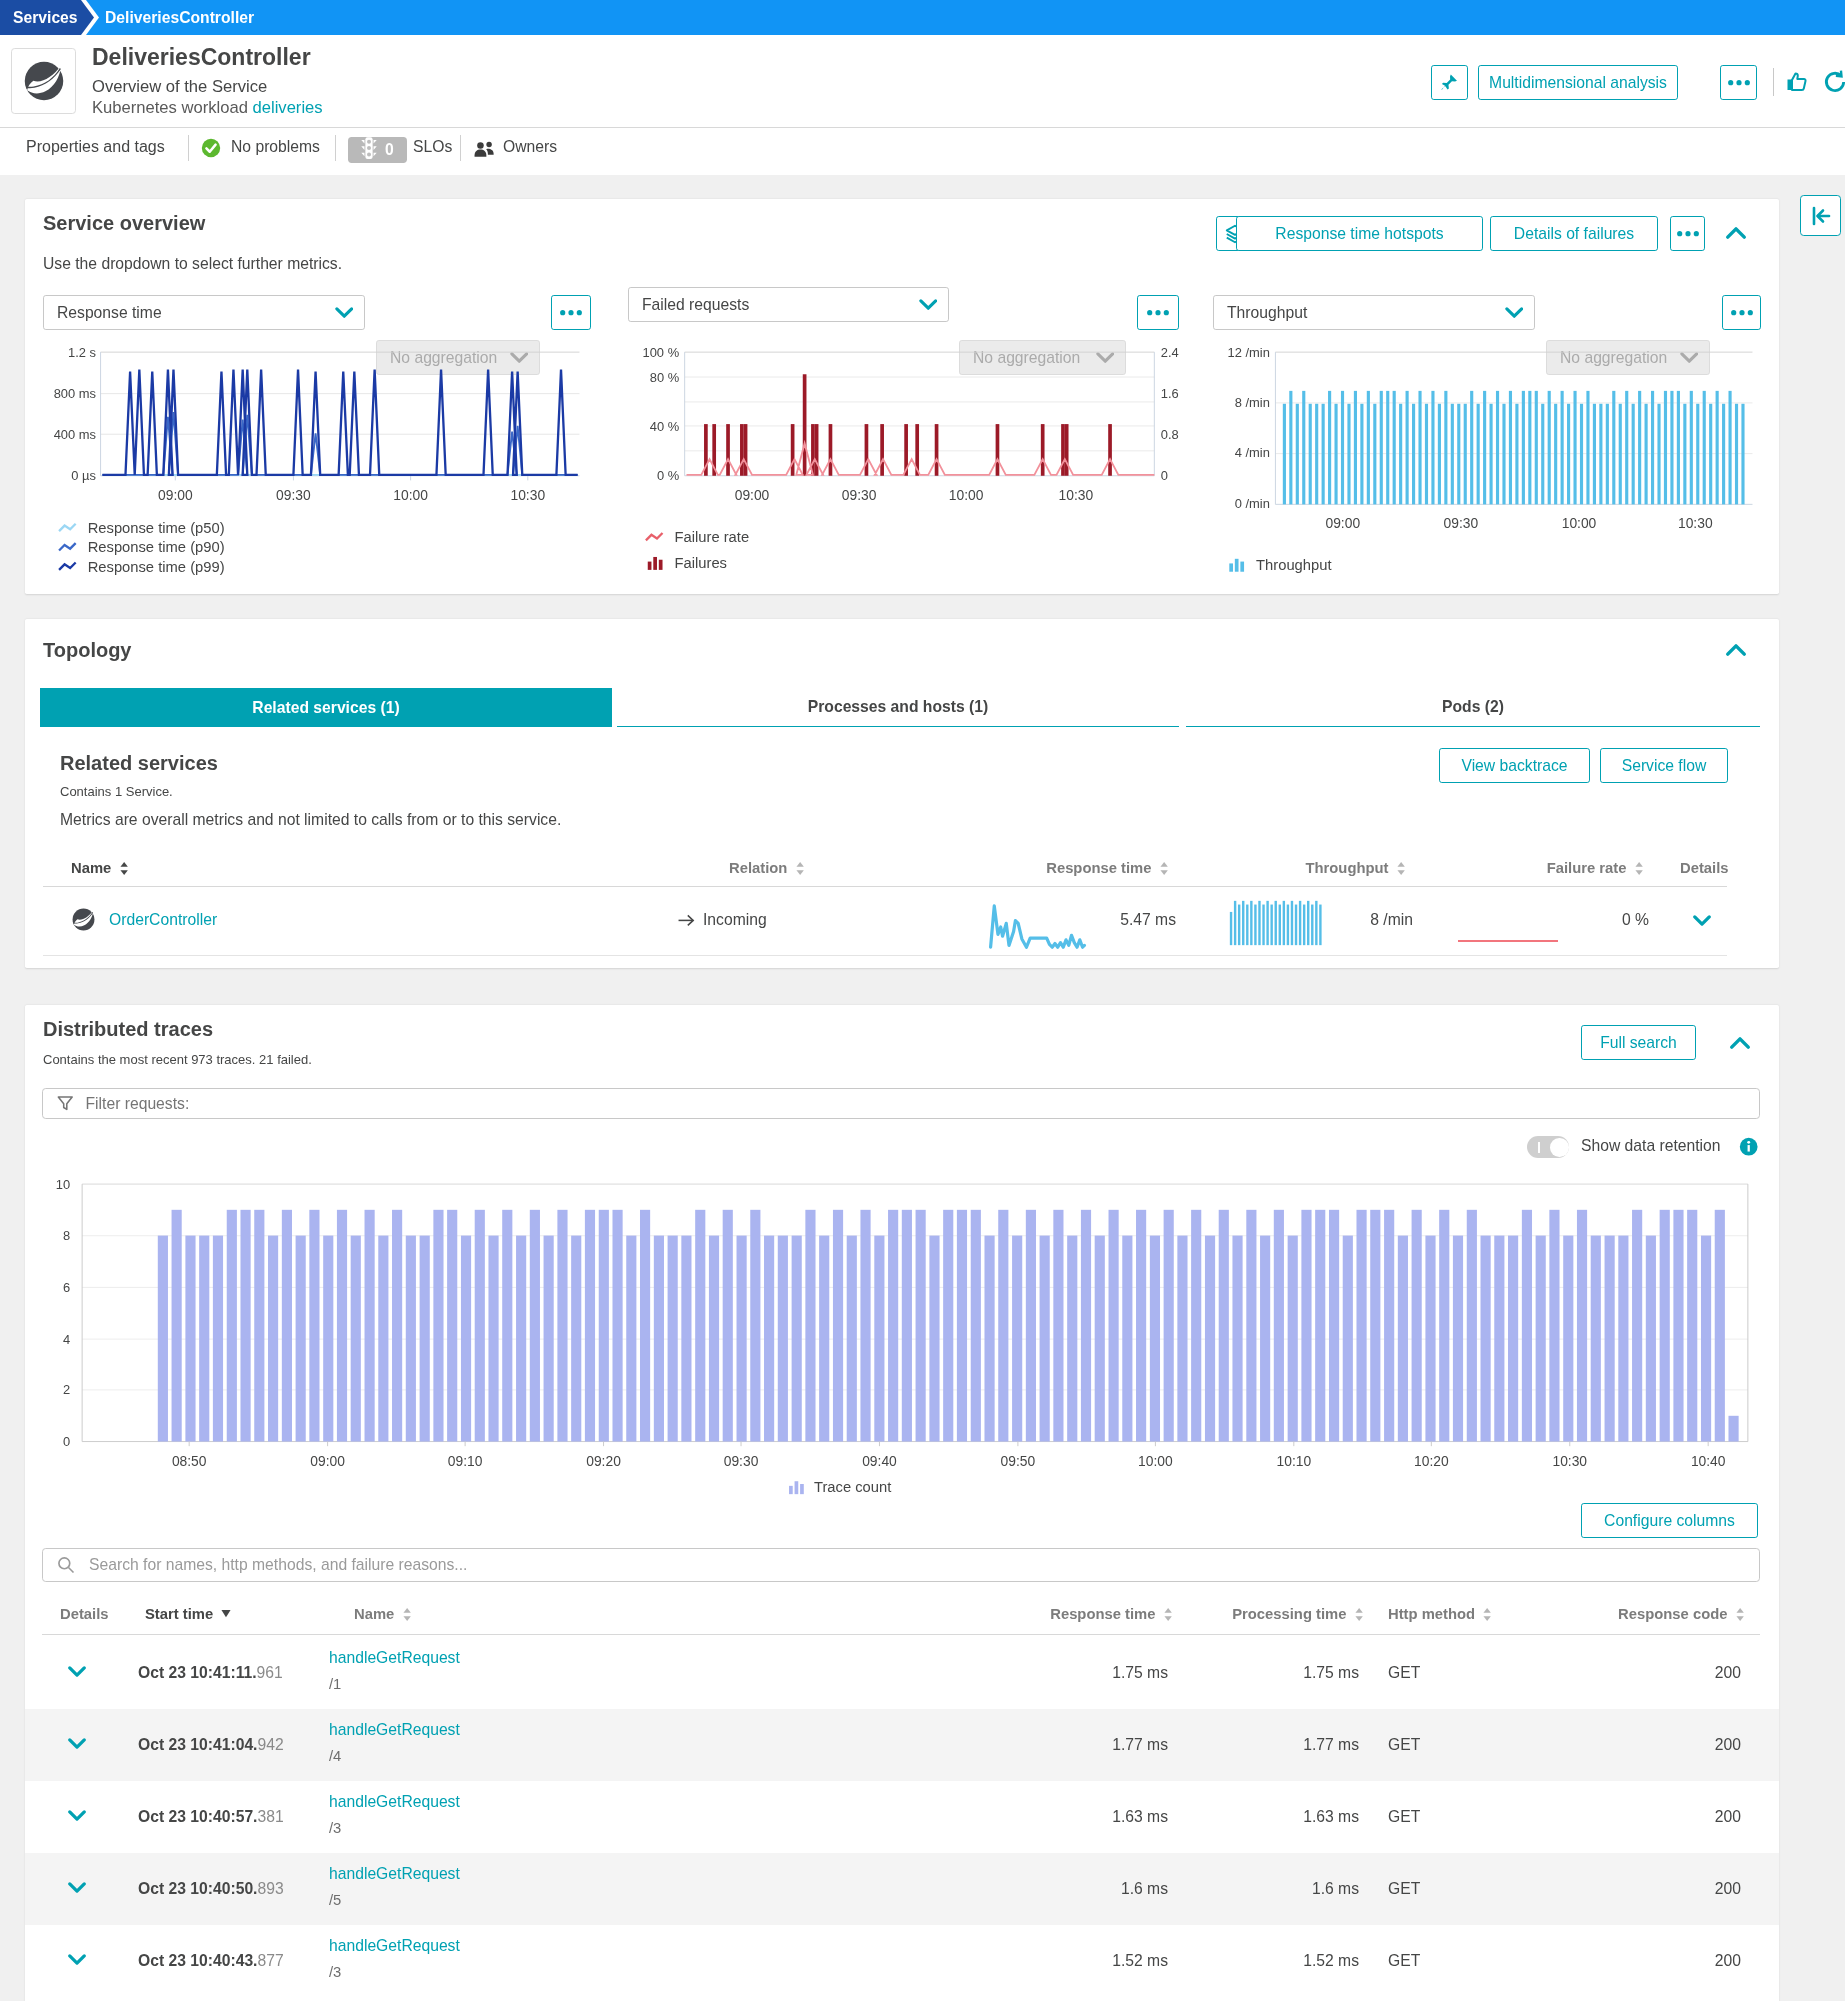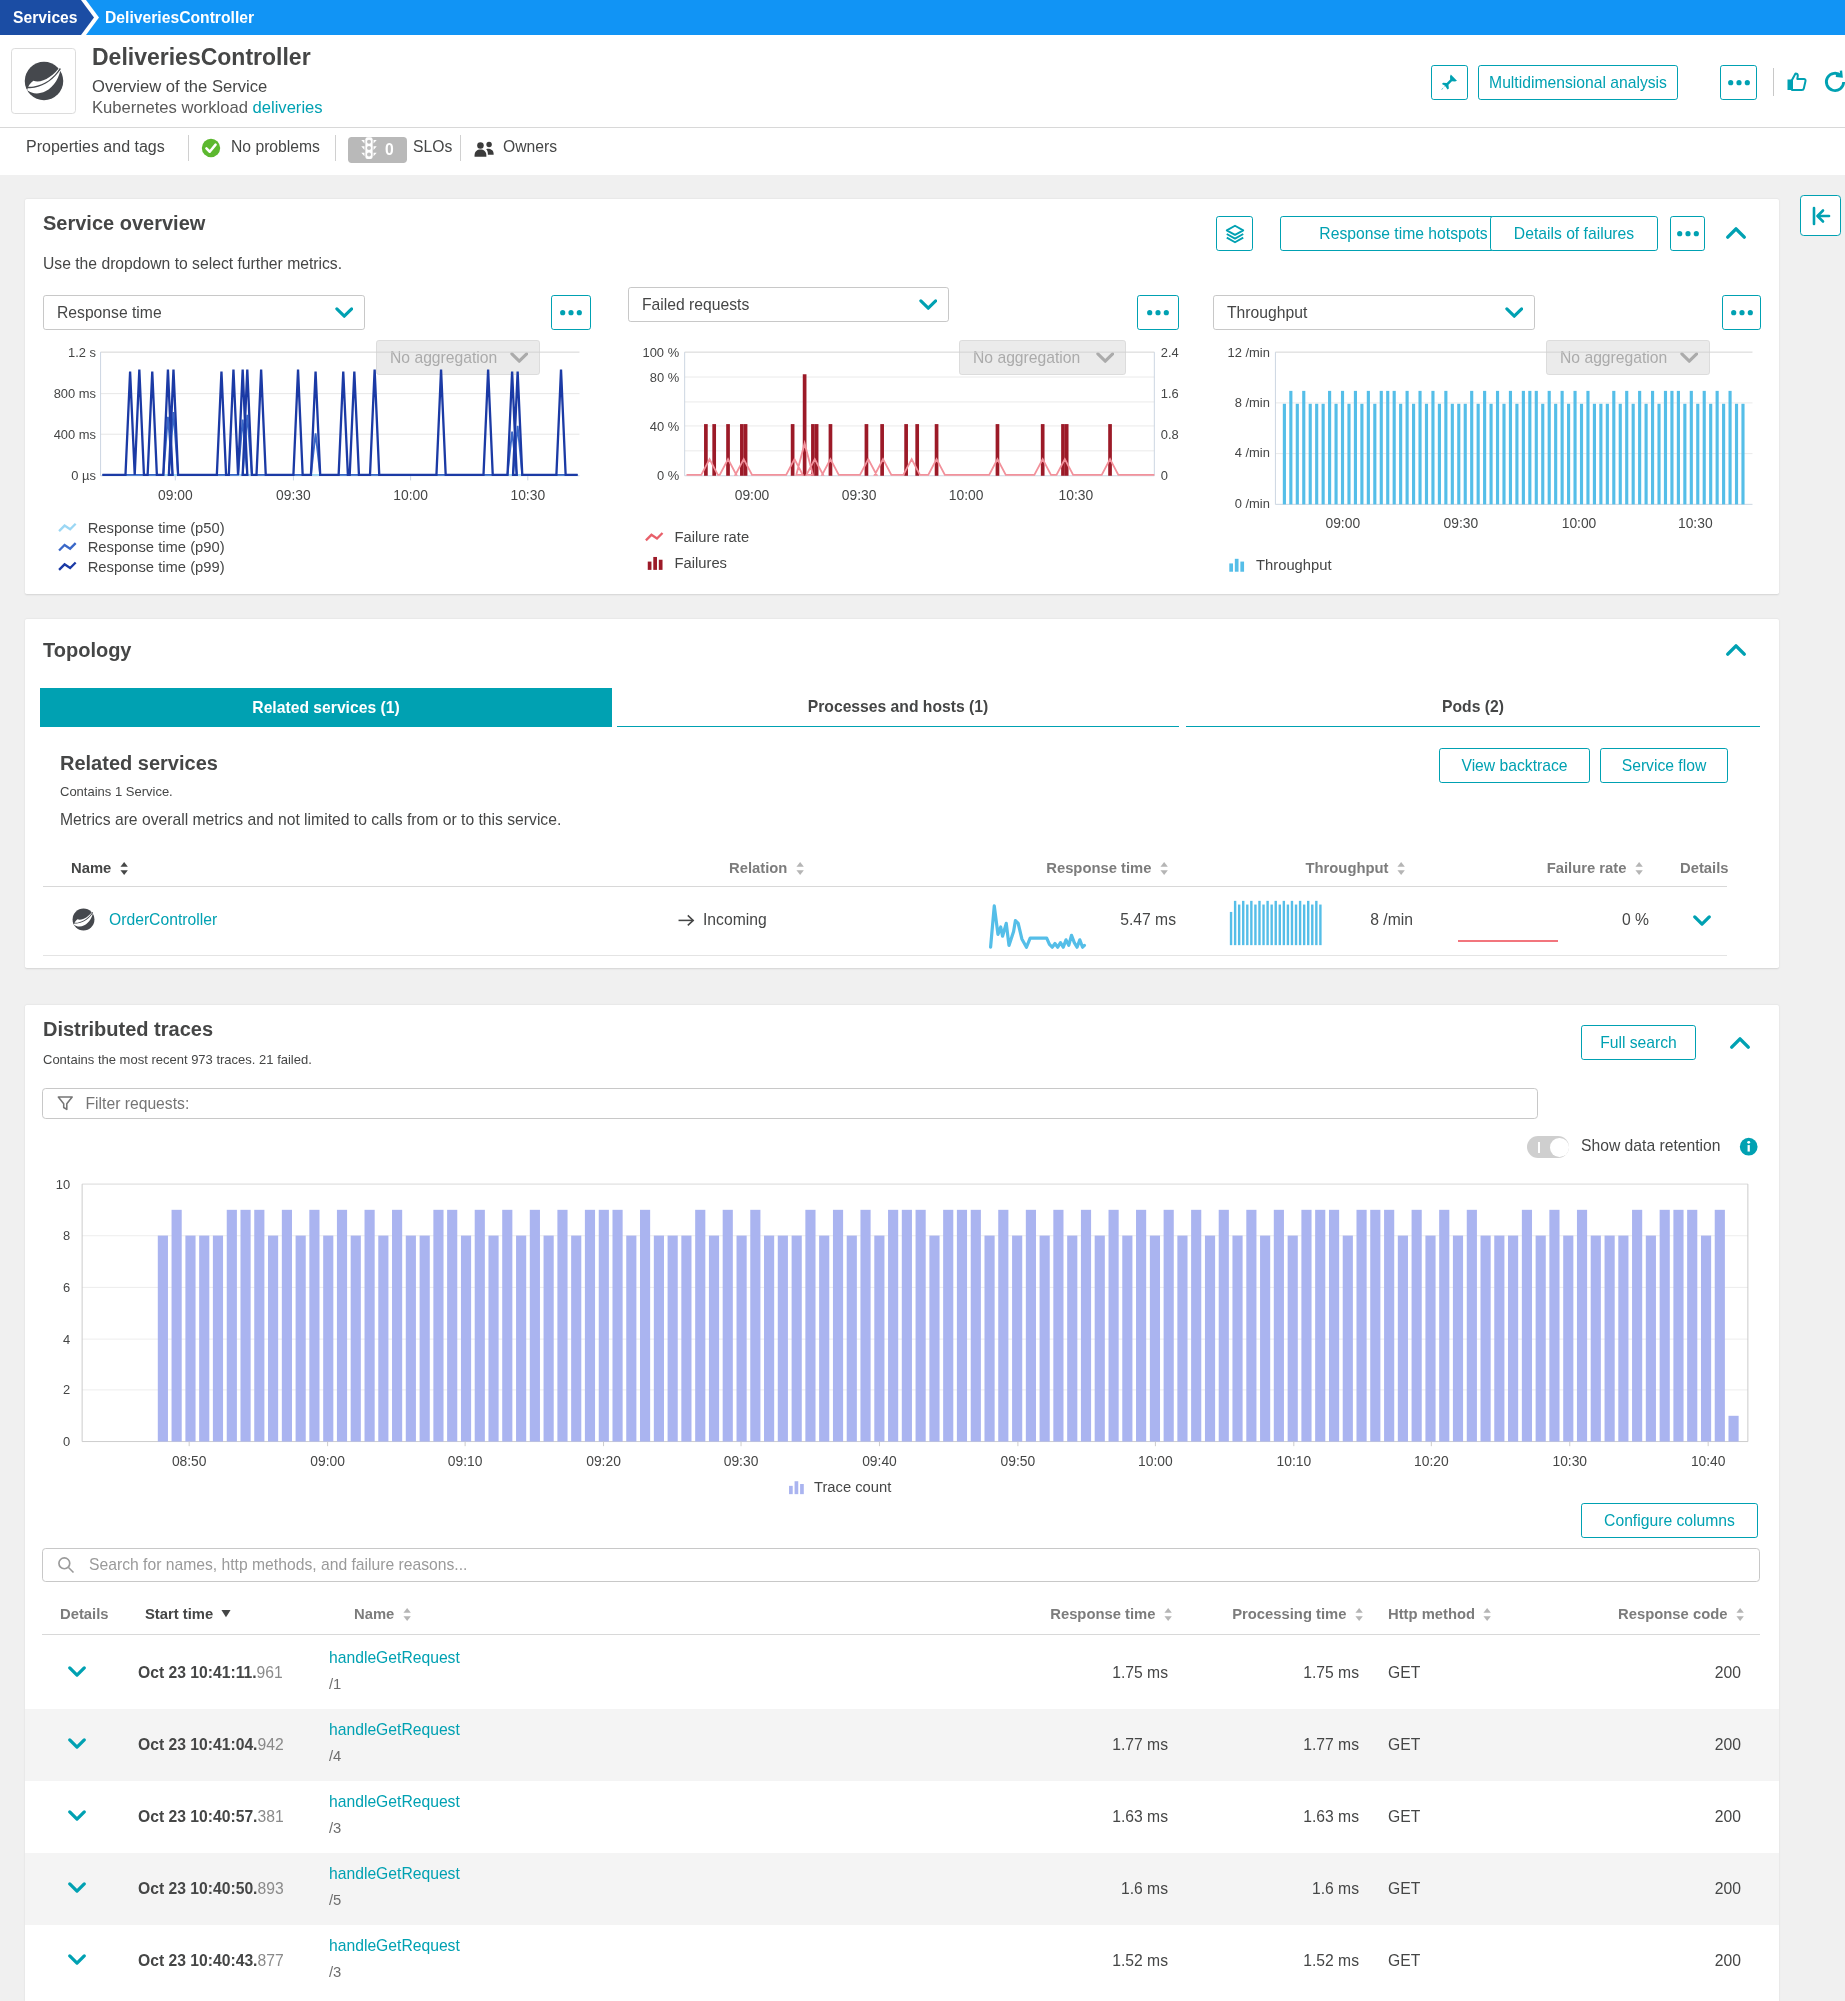--- a/index.html
+++ b/index.html
@@ -87,21 +87,21 @@
 <div class="card" style="top:199px;height:395px"></div>
 <div class="abs h1" style="left:43px;top:212px">Service overview</div>
 <div class="abs" style="left:43px;top:255px;font-size:15.7px;color:#454646">Use the dropdown to select further metrics.</div>
 <div class="btn" style="left:1216px;top:216px;width:37px">
     <svg width="22" height="22" viewBox="0 0 24 24" fill="none" stroke="#00a1b2" stroke-width="2" stroke-linejoin="round">
       <path d="M12 3 L21 8 L12 13 L3 8 Z"></path>
       <path d="M3 12 L12 17 L21 12"></path>
       <path d="M3 16 L12 21 L21 16"></path>
     </svg>
   </div>
-<div class="btn" style="left:1280px;top:216px;width:247px">Response time hotspots</div>
+<div class="btn" style="left:1236px;top:216px;width:247px">Response time hotspots</div>
 <div class="btn" style="left:1490px;top:216px;width:168px">Details of failures</div>
 <div class="btn" style="left:1670px;top:216px;width:35px">
     <svg width="24" height="7.4" viewBox="0 0 26 8" fill="#00a1b2">
       <circle cx="4" cy="4" r="2.8"></circle>
       <circle cx="13" cy="4" r="2.8"></circle>
       <circle cx="22" cy="4" r="2.8"></circle>
     </svg>
   </div>
 <div class="abs" style="left:1725px;top:226px"><svg width="22" height="14" viewBox="0 0 24 15">
       <polyline points="3,12 12,3 21,12" fill="none" stroke="#00a1b2" stroke-width="3.8" stroke-linecap="round" stroke-linejoin="round"></polyline>
@@ -446,21 +446,21 @@
 <div class="abs" style="left:43px;top:955px;width:1684px;height:0.9px;background:#e4e4e4"></div>
 
 <div class="card" style="top:1005px;height:997px"></div>
 <div class="abs h1" style="left:43px;top:1018px">Distributed traces</div>
 <div class="abs" style="left:43px;top:1052px;font-size:13px;color:#454646">Contains the most recent 973 traces. 21 failed.</div>
 <div class="btn" style="left:1581px;top:1025px;width:115px">Full search</div>
 <div class="abs" style="left:1729px;top:1036px"><svg width="22" height="14" viewBox="0 0 24 15">
       <polyline points="3,12 12,3 21,12" fill="none" stroke="#00a1b2" stroke-width="3.8" stroke-linecap="round" stroke-linejoin="round"></polyline>
     </svg></div>
 
-<div class="abs" style="left:42px;top:1088px;width:1496px;height:31px;border:0.9px solid #c8c8c8;border-radius:3.7px;background:#fff;display:flex;align-items:center;padding-left:13px;gap:11px">
+<div class="abs" style="left:42px;top:1088px;width:1718px;height:31px;border:0.9px solid #c8c8c8;border-radius:3.7px;background:#fff;display:flex;align-items:center;padding-left:13px;gap:11px">
     <svg width="18.5" height="18.5" viewBox="0 0 24 24" fill="none" stroke="#757575" stroke-width="2" stroke-linejoin="round">
       <path d="M3 4 L21 4 L14 12.5 L14 20 L10 17.5 L10 12.5 Z"></path>
     </svg>
     <span style="font-size:15.7px;color:#757575">Filter requests:</span>
   </div>
 
 <div class="abs" style="left:1527px;top:1136px;width:42px;height:22px;background:#cfcfcf;border-radius:11px"></div>
 <div class="abs" style="left:1538px;top:1142px;width:1.8px;height:11px;background:#fff"></div>
 <div class="abs" style="left:1550px;top:1138px;width:18.5px;height:18.5px;background:#fff;border-radius:50%"></div>
 <div class="abs" style="left:1581px;top:1137px;font-size:15.7px;color:#454646">Show data retention</div>

